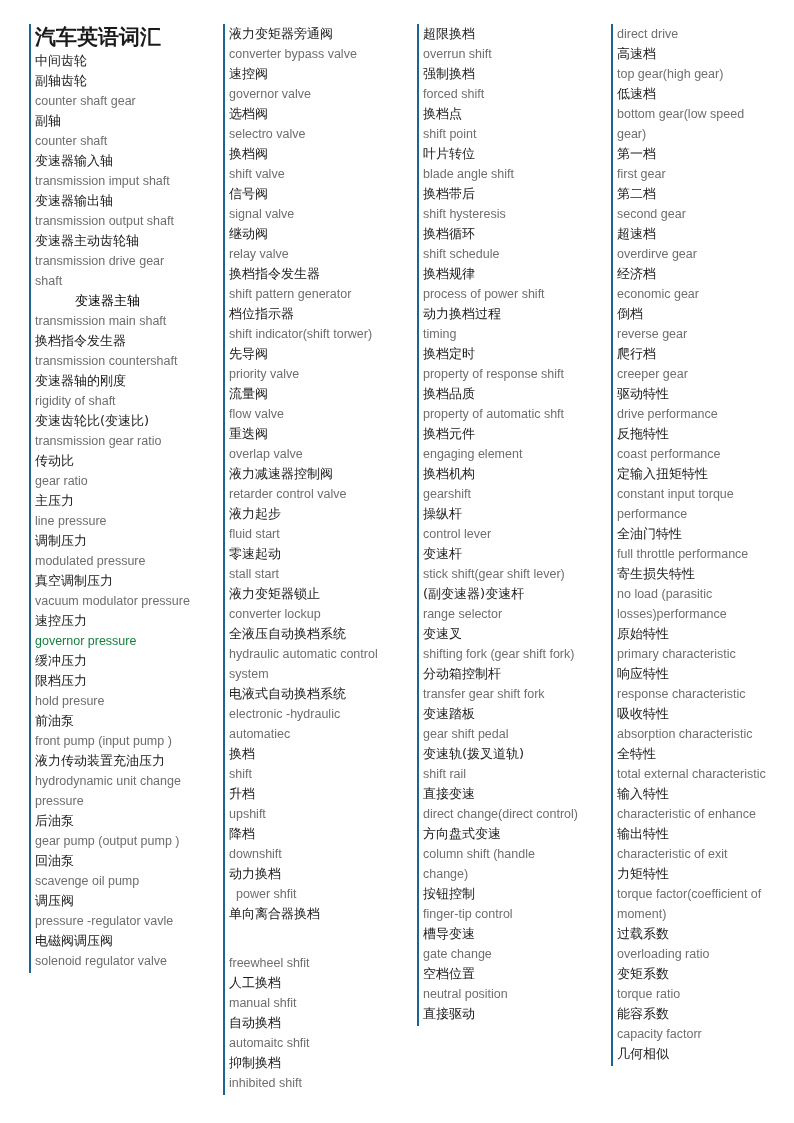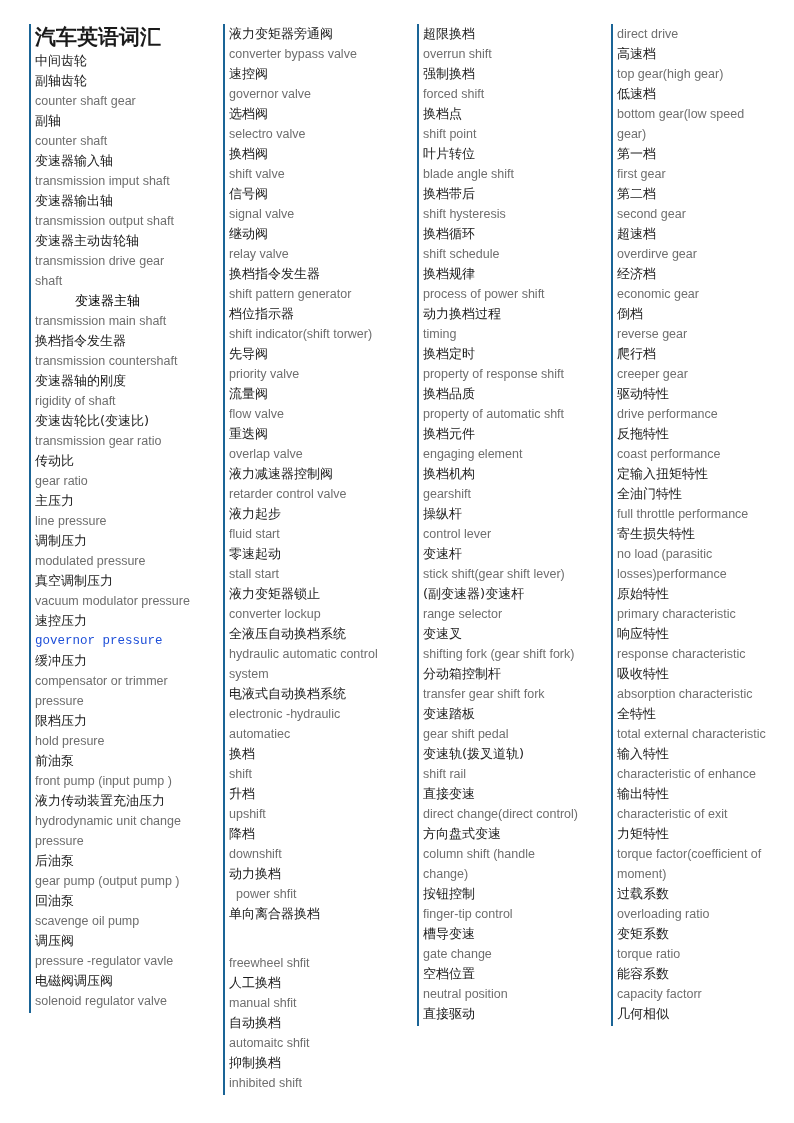--- a/index.html
+++ b/index.html
@@ -93,23 +93,22 @@
         <div class="entry en" style="color: rgb(110, 110, 110);">transmission gear ratio</div>
         <div class="entry zh" style="color: rgb(26, 26, 26);">传动比</div>
         <div class="entry en" style="color: rgb(110, 110, 110);">gear ratio</div>
         <div class="entry zh" style="color: rgb(26, 26, 26);">主压力</div>
         <div class="entry en" style="color: rgb(110, 110, 110);">line pressure</div>
         <div class="entry zh" style="color: rgb(26, 26, 26);">调制压力</div>
         <div class="entry en" style="color: rgb(110, 110, 110);">modulated pressure</div>
         <div class="entry zh" style="color: rgb(26, 26, 26);">真空调制压力</div>
         <div class="entry en" style="color: rgb(110, 110, 110);">vacuum modulator pressure</div>
         <div class="entry zh" style="color: rgb(26, 26, 26);">速控压力</div>
-        <div class="entry en" style="color: #1d4ed8; font-family: Liberation Mono, monospace;">governor pressure</div>
+        <div class="entry en" style="color: #15803d;">governor pressure</div>
         <div class="entry zh" style="color: rgb(26, 26, 26);">缓冲压力</div>
-        <div class="entry en" style="color: rgb(110, 110, 110);">compensator or trimmer pressure</div>
         <div class="entry zh" style="color: rgb(26, 26, 26);">限档压力</div>
         <div class="entry en" style="color: rgb(110, 110, 110);">hold presure</div>
         <div class="entry zh" style="color: rgb(26, 26, 26);">前油泵</div>
         <div class="entry en" style="color: rgb(110, 110, 110);">front pump (input pump )</div>
         <div class="entry zh" style="color: rgb(26, 26, 26);">液力传动装置充油压力</div>
         <div class="entry en" style="color: rgb(110, 110, 110);">hydrodynamic unit change pressure</div>
         <div class="entry zh" style="color: rgb(26, 26, 26);">后油泵</div>
         <div class="entry en" style="color: rgb(110, 110, 110);">gear pump (output pump )</div>
         <div class="entry zh" style="color: rgb(26, 26, 26);">回油泵</div>
         <div class="entry en" style="color: rgb(110, 110, 110);">scavenge oil pump</div>
@@ -237,20 +236,21 @@
         <div class="entry en" style="color: rgb(110, 110, 110);">economic gear</div>
         <div class="entry zh" style="color: rgb(26, 26, 26);">倒档</div>
         <div class="entry en" style="color: rgb(110, 110, 110);">reverse gear</div>
         <div class="entry zh" style="color: rgb(26, 26, 26);">爬行档</div>
         <div class="entry en" style="color: rgb(110, 110, 110);">creeper gear</div>
         <div class="entry zh" style="color: rgb(26, 26, 26);">驱动特性</div>
         <div class="entry en" style="color: rgb(110, 110, 110);">drive performance</div>
         <div class="entry zh" style="color: rgb(26, 26, 26);">反拖特性</div>
         <div class="entry en" style="color: rgb(110, 110, 110);">coast performance</div>
         <div class="entry zh" style="color: rgb(26, 26, 26);">定输入扭矩特性</div>
+        <div class="entry en" style="color: rgb(110, 110, 110);">constant input torque performance</div>
         <div class="entry zh" style="color: rgb(26, 26, 26);">全油门特性</div>
         <div class="entry en" style="color: rgb(110, 110, 110);">full throttle performance</div>
         <div class="entry zh" style="color: rgb(26, 26, 26);">寄生损失特性</div>
         <div class="entry en" style="color: rgb(110, 110, 110);">no load (parasitic losses)performance</div>
         <div class="entry zh" style="color: rgb(26, 26, 26);">原始特性</div>
         <div class="entry en" style="color: rgb(110, 110, 110);">primary characteristic</div>
         <div class="entry zh" style="color: rgb(26, 26, 26);">响应特性</div>
         <div class="entry en" style="color: rgb(110, 110, 110);">response characteristic</div>
         <div class="entry zh" style="color: rgb(26, 26, 26);">吸收特性</div>
         <div class="entry en" style="color: rgb(110, 110, 110);">absorption characteristic</div>

